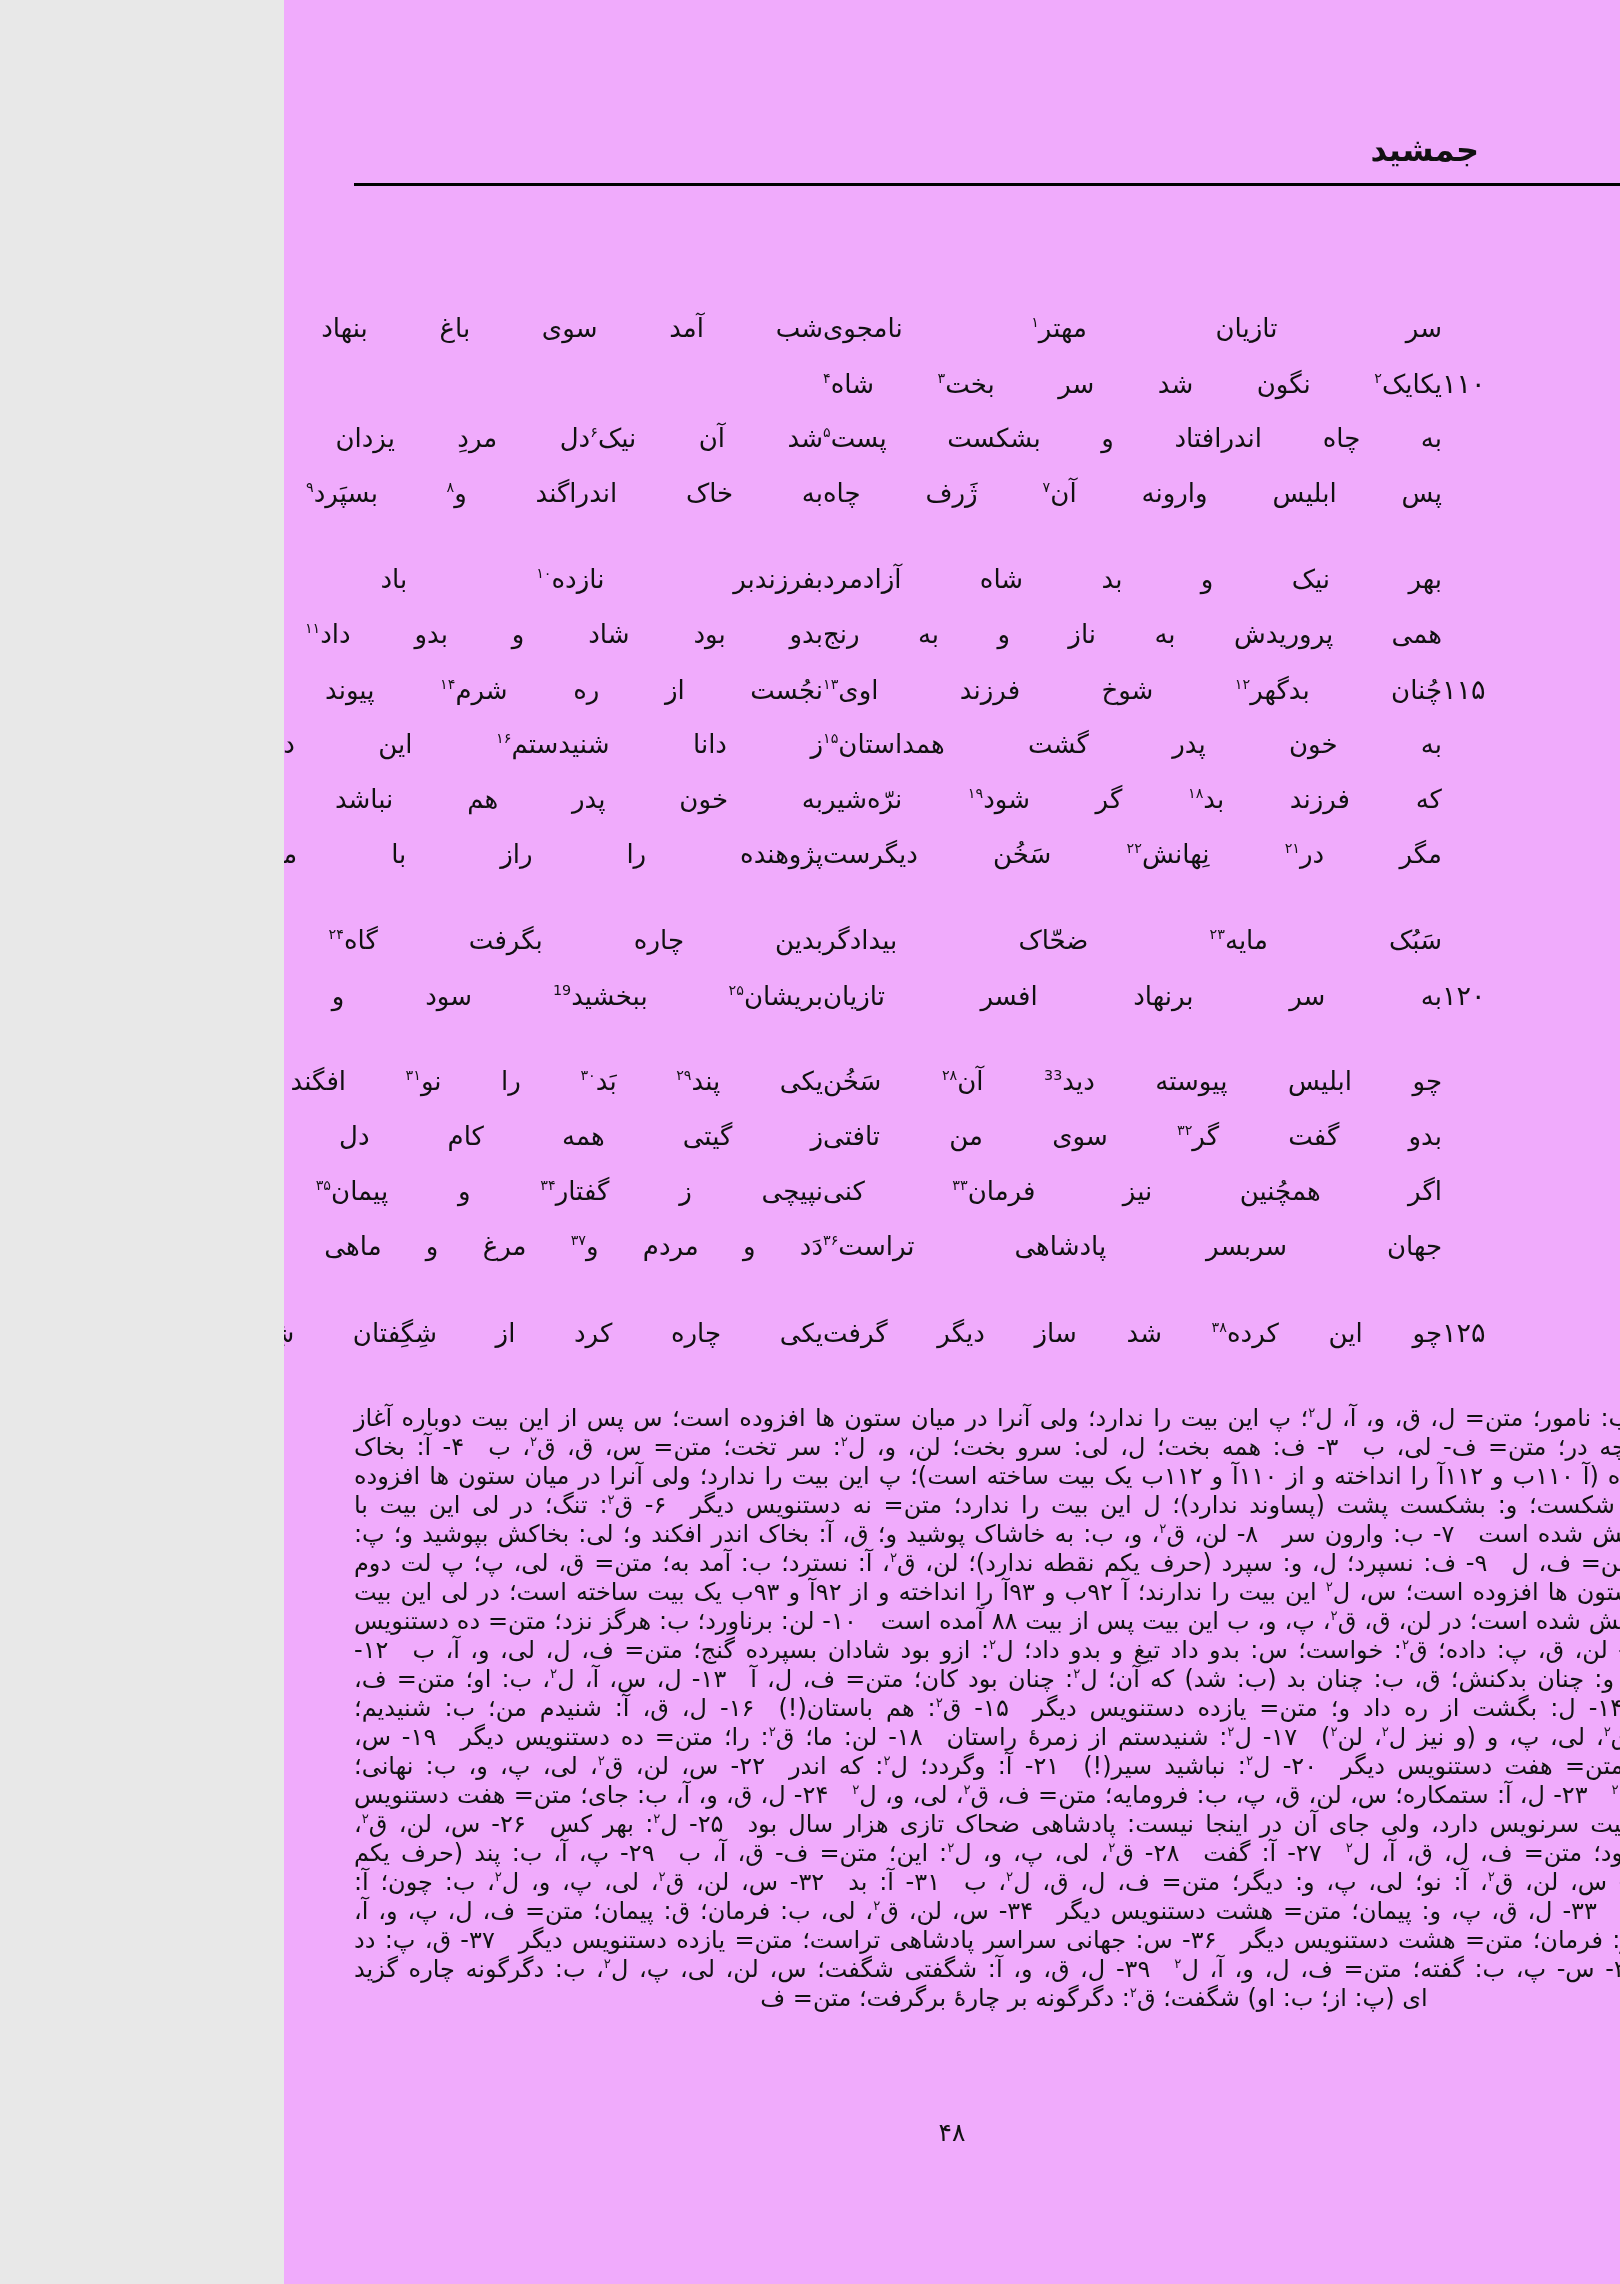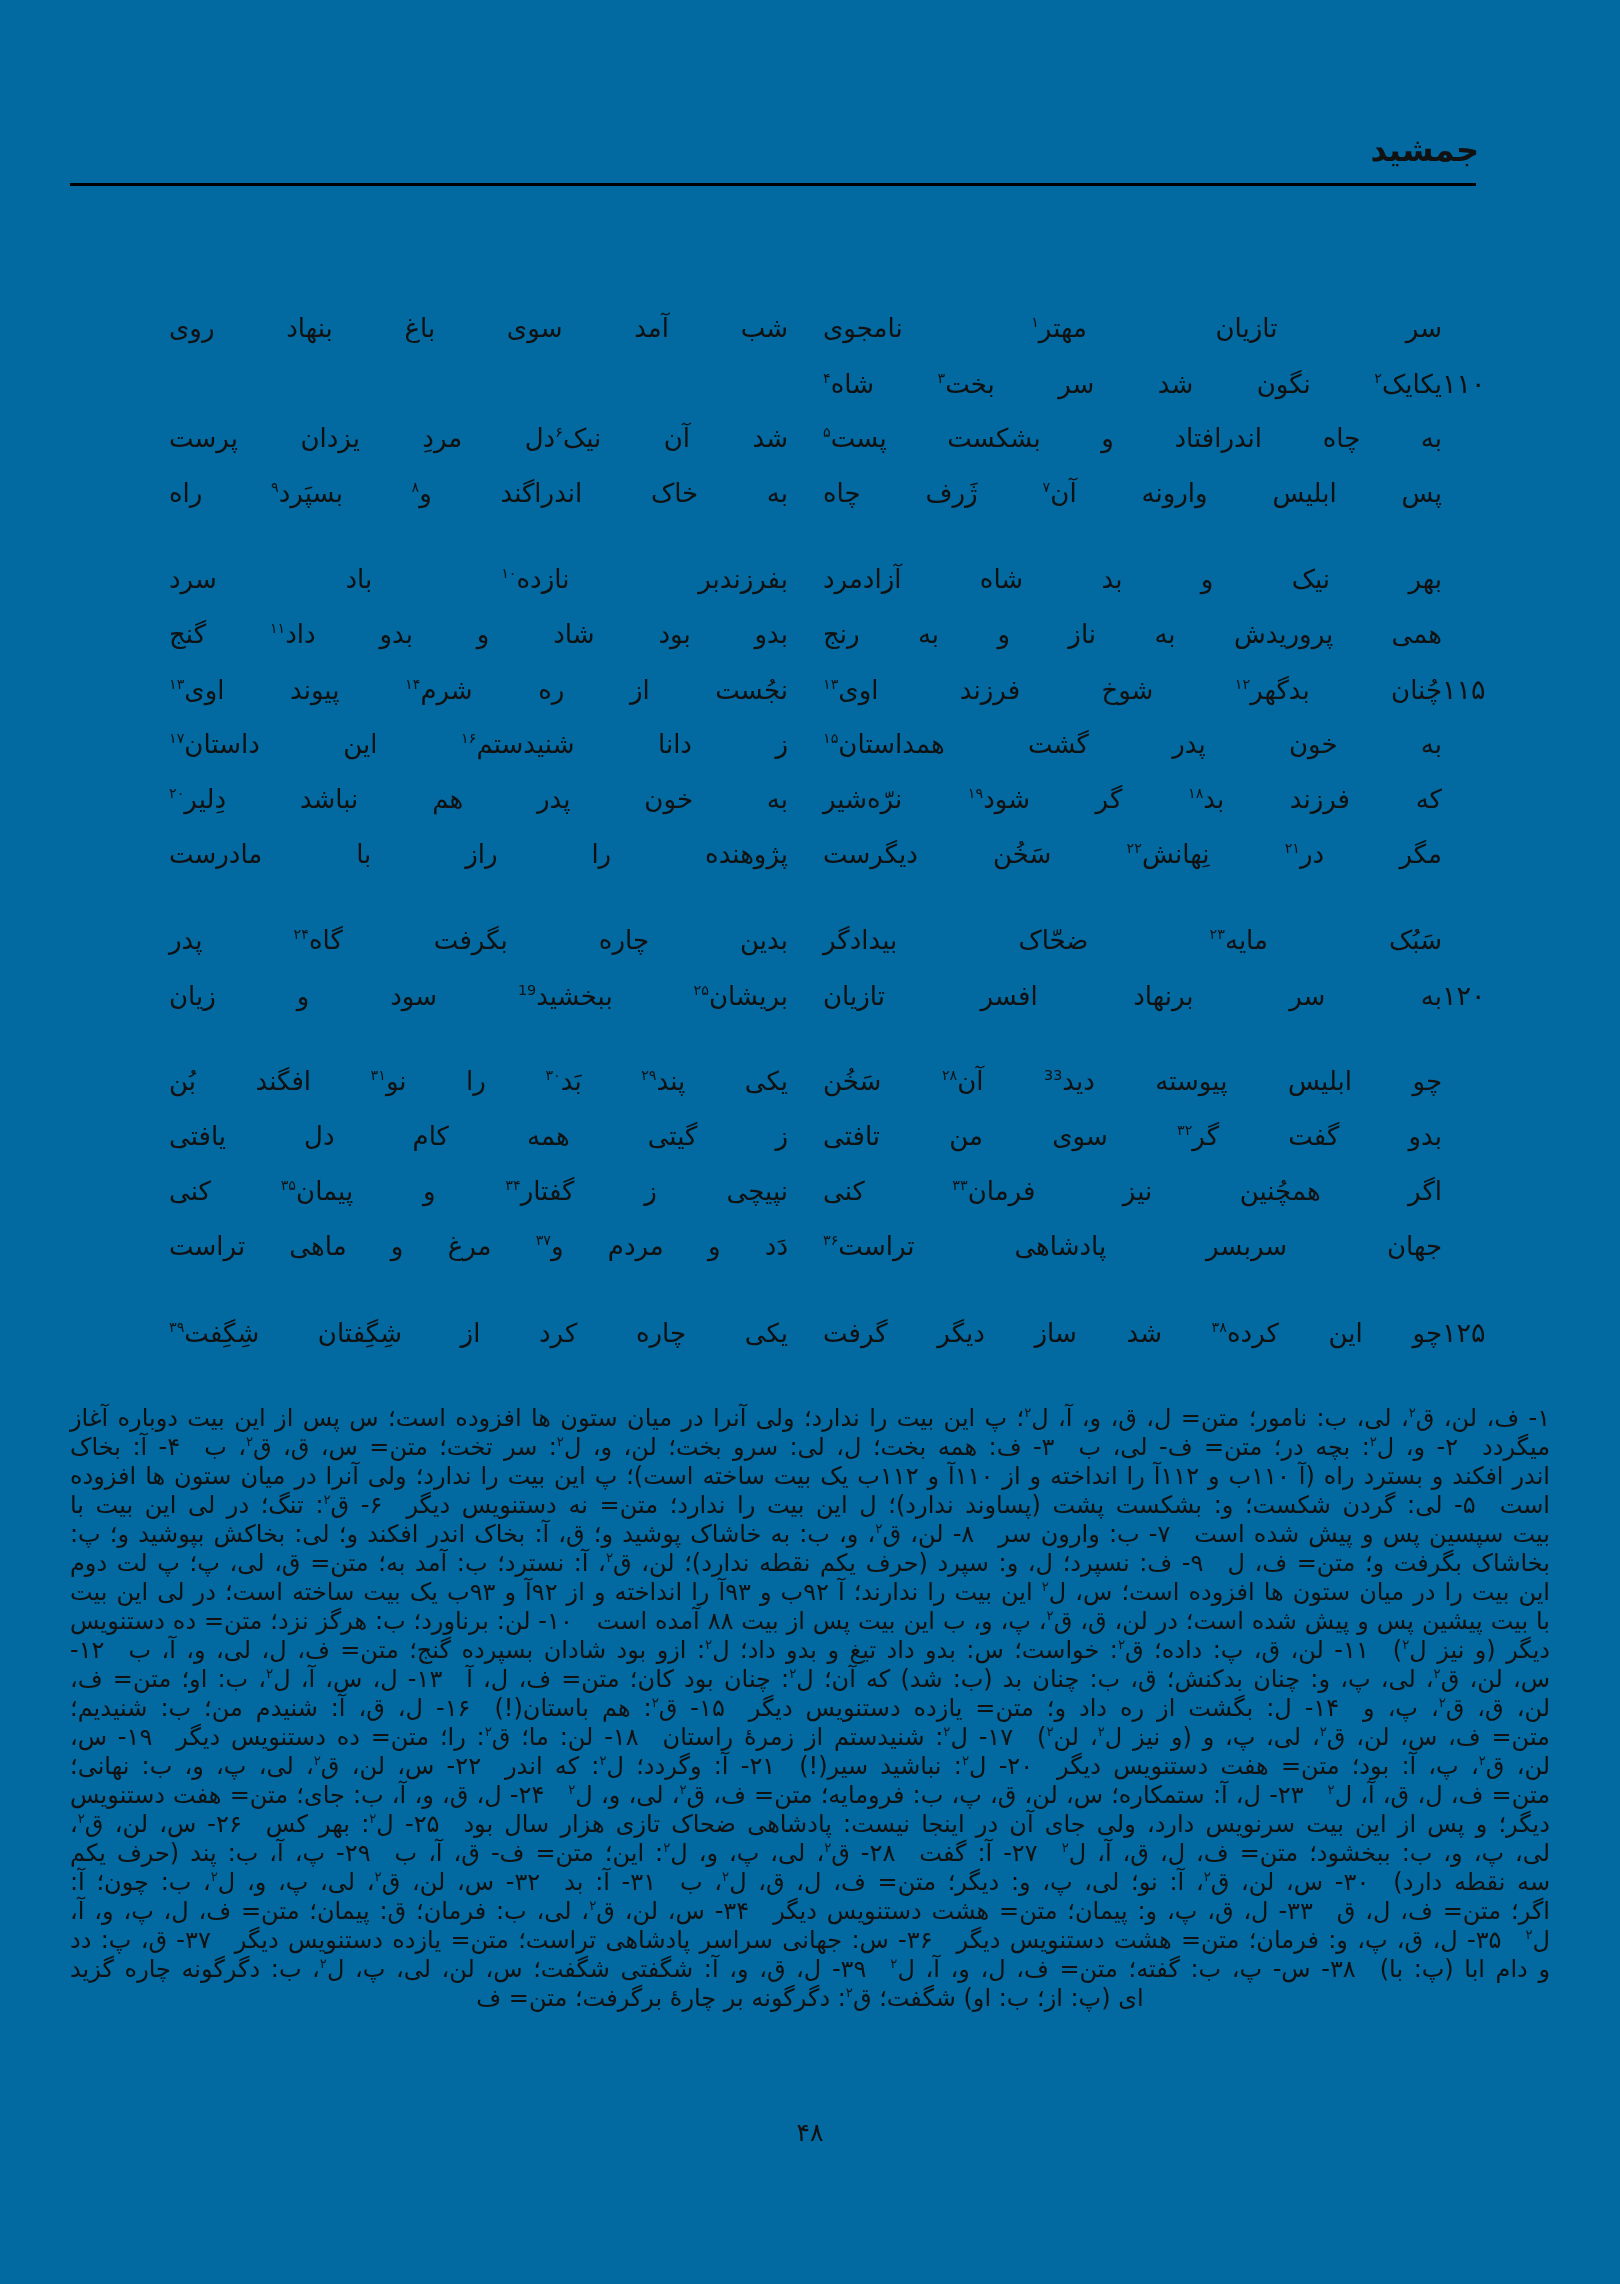--- a/index.html
+++ b/index.html
@@ -1,19 +1,19 @@
 <!DOCTYPE html>
 <html lang="fa" dir="rtl" style="font-size:11.3px"><head>
 <meta charset="utf-8">
 <style>
   html,body{margin:0;padding:0;background:#e8e8e8;}
   .page{
     position:relative;
-    width:1620px;height:2284px;
-    background:#0369a1;
+    width:1336px;height:2284px;
+    background:#f0abfc;
     color:#111111;
     font-family:"DejaVu Sans", sans-serif;
     direction:rtl;
     overflow:hidden;
   }
   .running-head{
     position:absolute;top:131px;right:141px;
     font-size:32px;font-weight:bold;letter-spacing:0.7px;
   }
   .head-rule{
@@ -29,21 +29,21 @@
   .couplet{display:flex;align-items:baseline;height:55px;}
   .verse-num{
     width:77px;flex:0 0 77px;
     font-size:27px;text-align:left;line-height:55px;
   }
   .hemi{
     font-size:26px;line-height:55px;
     text-align:justify;text-align-last:justify;
     white-space:nowrap0;
   }
-  .hemi-right{width:619px;flex:0 0 619px;margin-left:35px;}
+  .hemi-right{width:619px;flex:0 0 619px;}
   .hemi-left{width:619px;flex:0 0 619px;}
   .hemi sup, .fn-line sup{
     font-size:55%;vertical-align:super;line-height:0;
   }
   .footnotes{
     position:absolute;top:1404px;left:70px;width:1480px;
     font-size:24px;line-height:29px;direction:rtl;
   }
   .fn-line{
     text-align:justify;text-align-last:justify;

